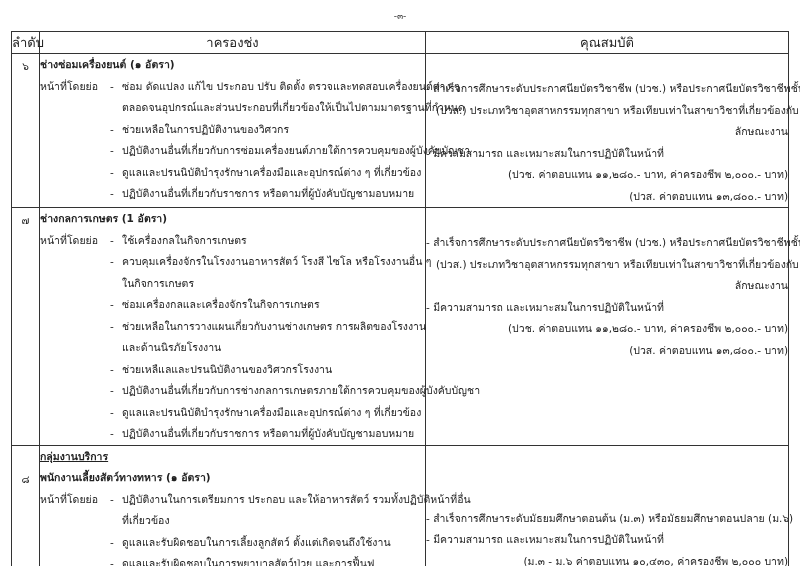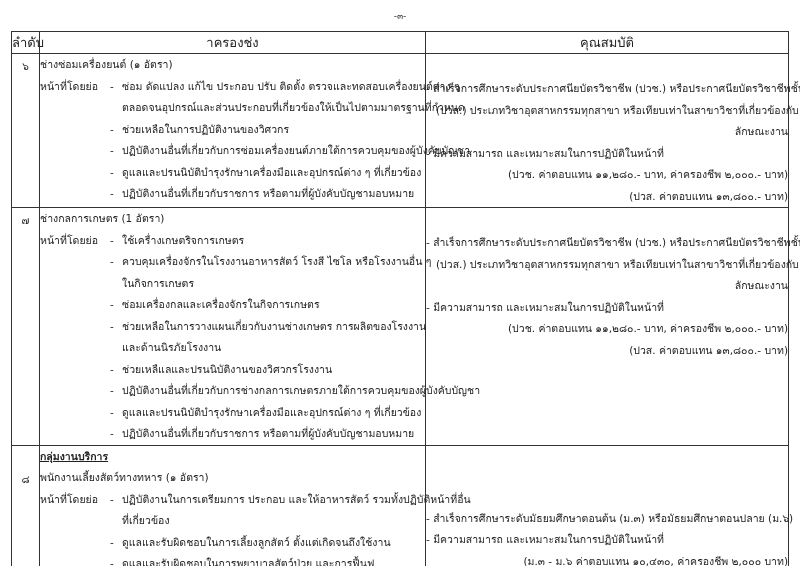--- a/index.html
+++ b/index.html
@@ -22,21 +22,21 @@
   table.main th {
     font-weight: normal; height: 21px; font-size: 13px; text-align: center; vertical-align: middle;
   }
   col.c-no { width: 28px; }
   col.c-pos { width: 386px; }
   col.c-qual { width: 363px; }
   .no-cell { text-align: center; font-size: 10.5px; }
   .no-cell span { display: block; padding-top: 4px; }
   .pos-cell { padding: 2px 3px 0 3px; }
   .line { line-height: 21.5px; white-space: nowrap; }
-  .title { font-weight: normal; }
+  .title { font-weight: bold; }
   .group { font-weight: bold; text-decoration: underline; }
   .duty-label { width: 70px; flex: none; }
   .dash { width: 12px; flex: none; }
   .duty-first { display: flex; }
   .cont { padding-left: 82px; line-height: 21.5px; white-space: nowrap; }
   .qual-cell { padding: 0 3px 0 2px; }
   .qual-line { line-height: 21.5px; white-space: nowrap; }
   .qual-cont { padding-left: 10px; line-height: 21.5px; white-space: nowrap; text-align: right; }
 </style>
 </head>
@@ -117,21 +117,21 @@
       <tr style="height: 226px;">
         <td class="no-cell">
           <span>๗</span>
         </td>
         <td class="pos-cell">
           <div class="line title">ช่างกลการเกษตร (1 อัตรา)</div>
           <div>
             <div class="line duty-first">
               <span class="duty-label">หน้าที่โดยย่อ</span>
               <span class="dash">-</span>
-              <span class="text">ใช้เครื่างเกษตริจการเกษตร</span>
+              <span class="text">ใช้เครื่องกลในกิจการเกษตร</span>
             </div>
           </div>
           <div>
             <div class="line duty-first">
               <span class="duty-label"></span>
               <span class="dash">-</span>
               <span class="text">ควบคุมเครื่องจักรในโรงงานอาหารสัตว์ โรงสี ไซโล หรือโรงงานอื่น ๆ</span>
             </div>
             <div class="cont">ในกิจการเกษตร</div>
           </div>

